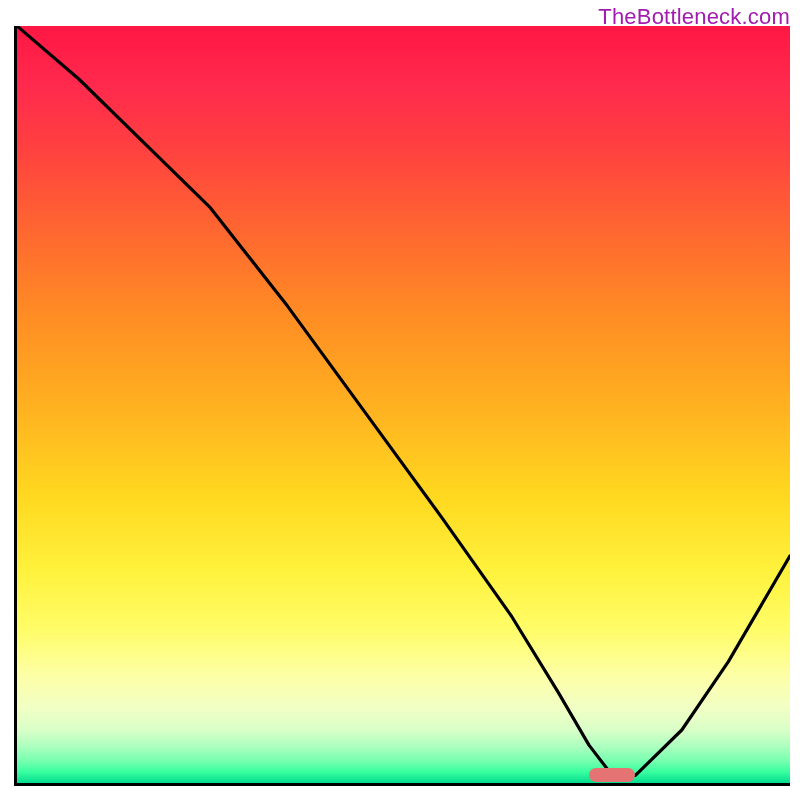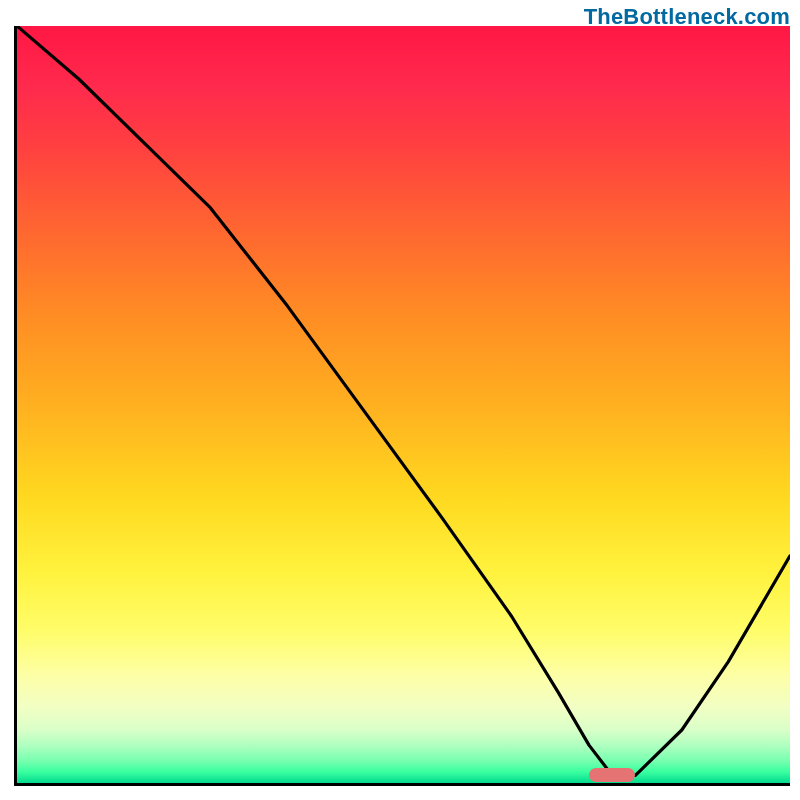--- a/index.html
+++ b/index.html
@@ -14,22 +14,22 @@
   .canvas {
     position: relative;
     width: 800px;
     height: 800px;
   }
   .watermark {
     position: absolute;
     top: 4px;
     right: 10px;
     font-size: 22px;
-    font-weight: 700;
-    color: #0369a1;
+    font-weight: 400;
+    color: #a21caf;
     letter-spacing: 0.2px;
   }
   .plot-frame {
     position: absolute;
     left: 14px;
     top: 26px;
     width: 776px;
     height: 760px;
     border-left: 3px solid #000;
     border-bottom: 3px solid #000;

